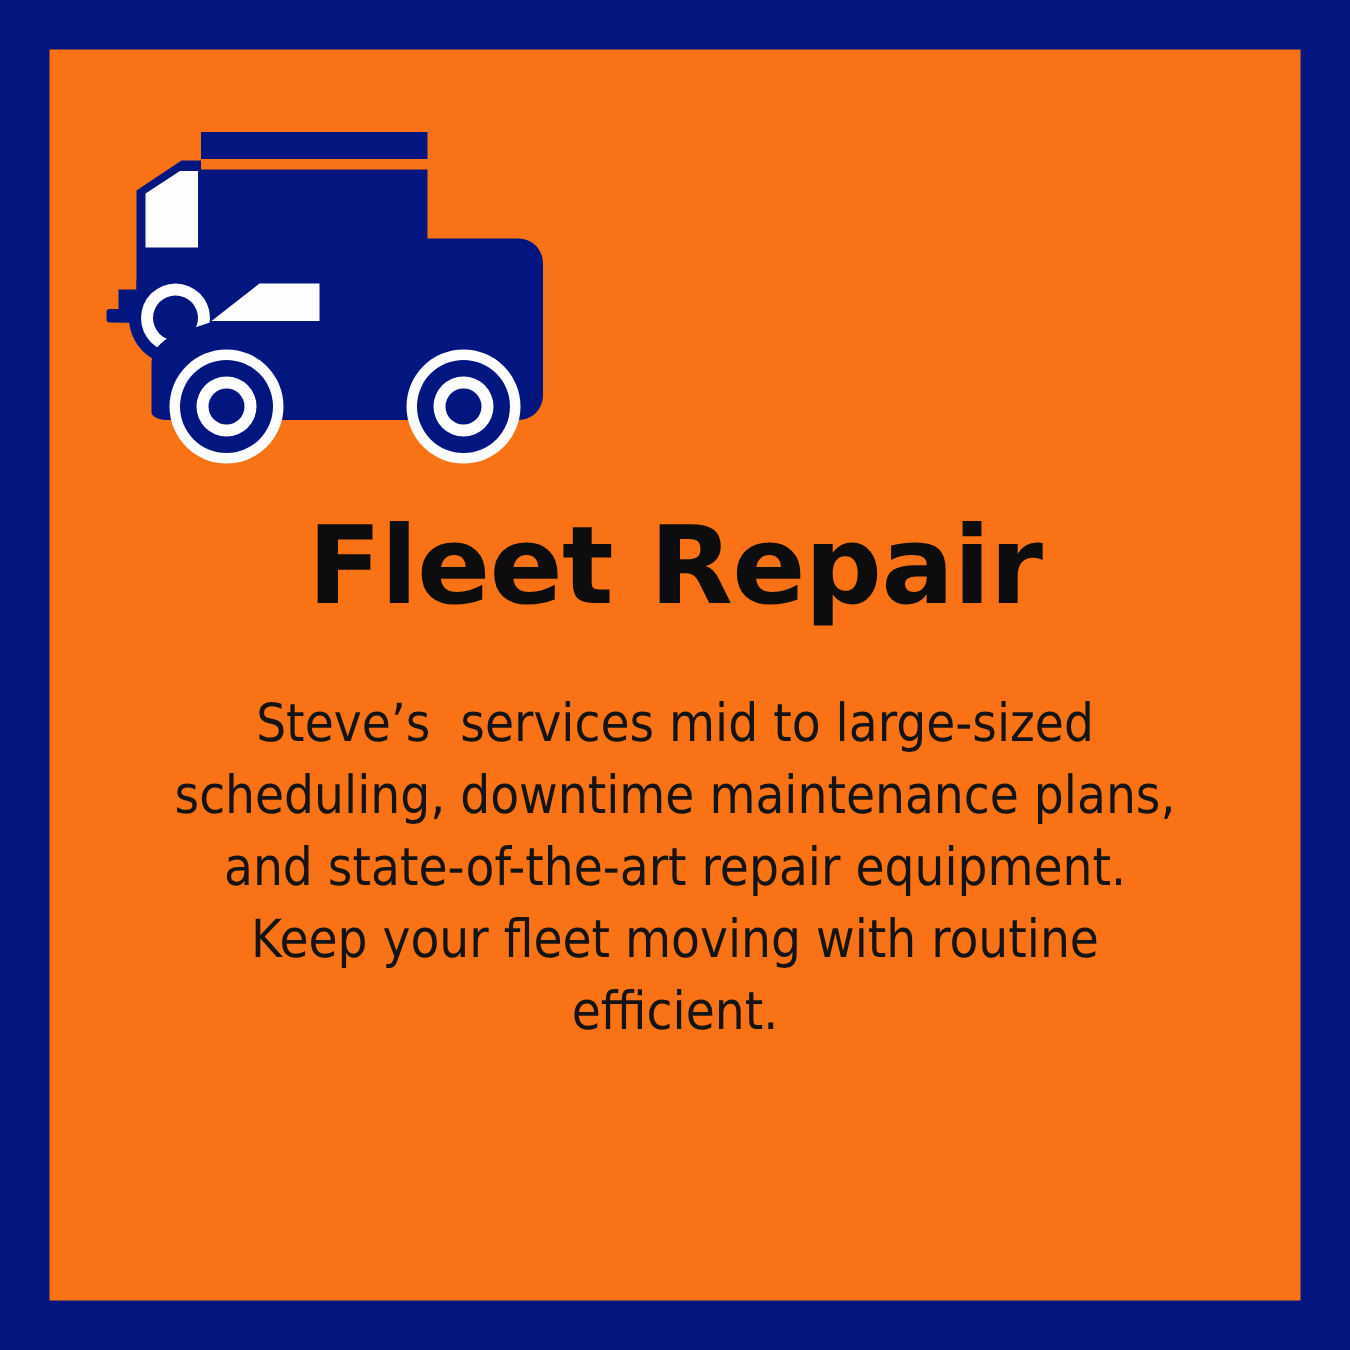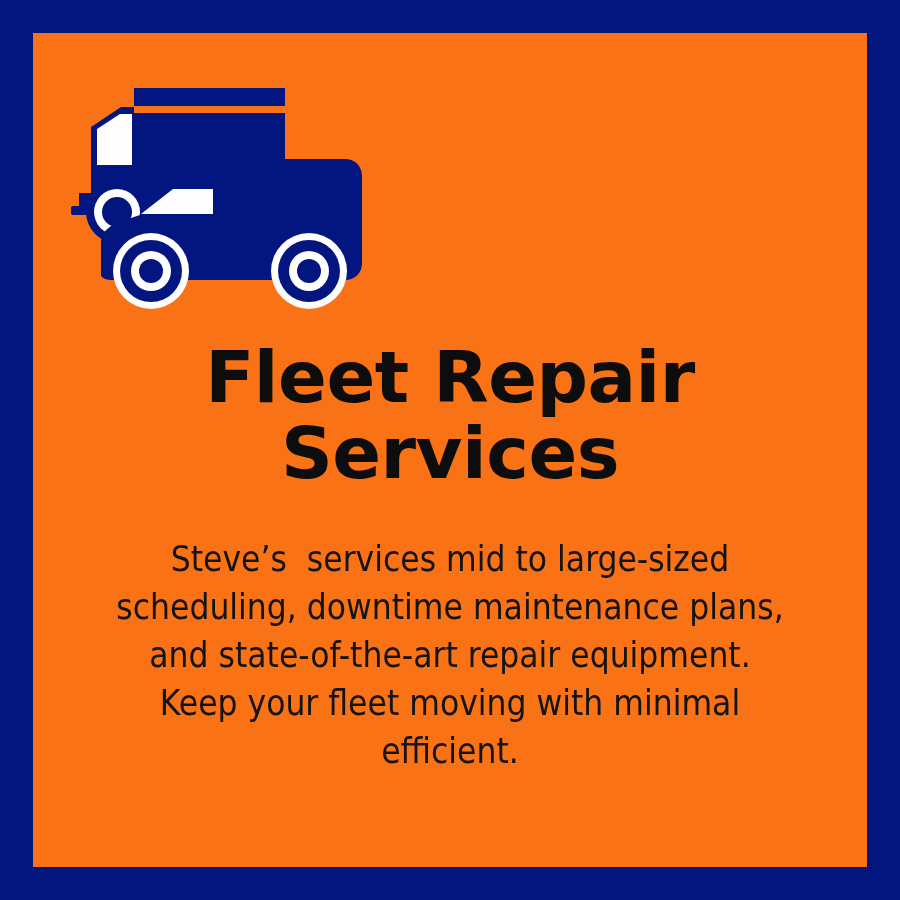--- a/index.html
+++ b/index.html
@@ -161,25 +161,24 @@
             <circle cx="276" cy="196" r="20" fill="#fefefe"></circle>
             <circle cx="276" cy="196" r="12" fill="#03167f"></circle>
           </g>
 
         </g>
       </svg>
     </div>
 
     <h1 class="headline">
       <span class="line">Fleet Repair</span>
-      <span class="line">Services</span>
     </h1>
 
     <p class="body-copy">
       <span class="line">Steve’s  services mid to large-sized</span>
       <span class="line">scheduling, downtime maintenance plans,</span>
       <span class="line">and state-of-the-art repair equipment.</span>
-      <span class="line">Keep your fleet moving with minimal</span>
+      <span class="line">Keep your fleet moving with routine</span>
       <span class="line">efficient.</span>
     </p>
 
   </div>
 </div>
 
 </body></html>

